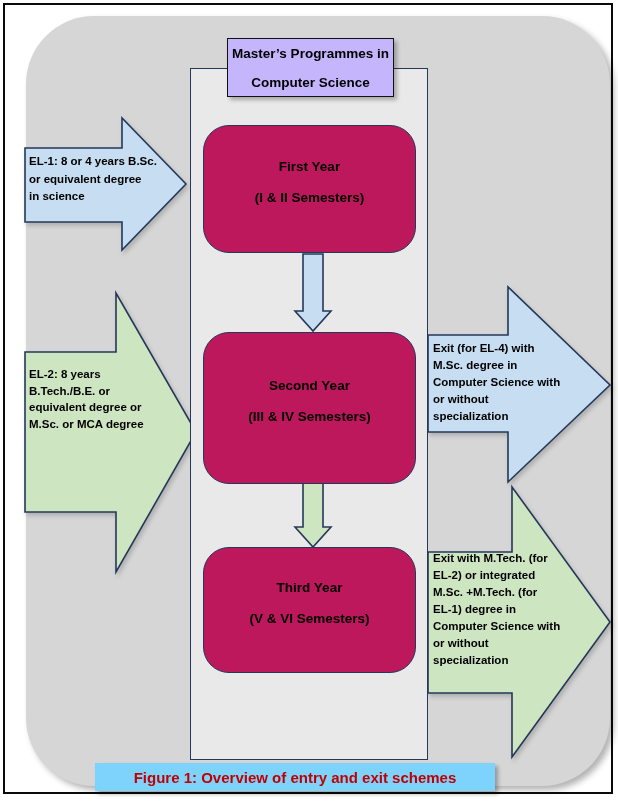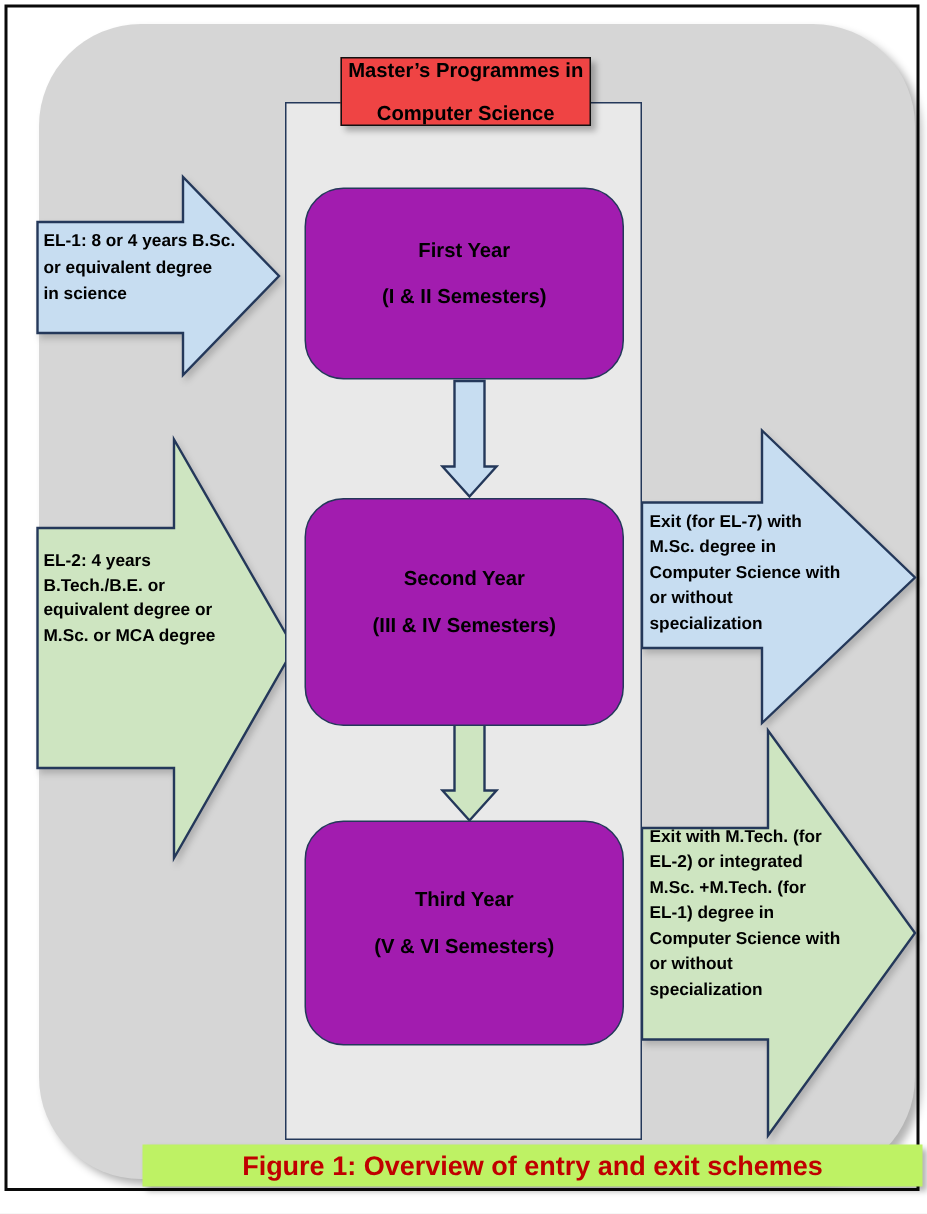--- a/index.html
+++ b/index.html
@@ -42,67 +42,67 @@
   .column {
     position: absolute;
     left: 190px; top: 68px;
     width: 238px; height: 692px;
     background: #e9e9e9;
     border: 1.5px solid #24385a;
   }
   .title-box {
     position: absolute;
     left: 227px; top: 38px;
-    width: 167px; height: 46px;
-    background: #ef4444;
+    width: 167px; height: 59px;
+    background: #c4b5fd;
     border: 1.6px solid #111111;
     box-shadow: 3px 3px 4px rgba(0,0,0,0.28);
     display: flex; align-items: center; justify-content: center;
     text-align: center;
     font-size: 13.5px; font-weight: bold;
     line-height: 29px;
     white-space: pre-line;
     color: #000;
   }
   .stage-box {
     position: absolute;
     left: 203px;
     width: 213px;
-    background: #a21caf;
+    background: #be185d;
     border: 1.5px solid #24385a;
     border-radius: 26px;
     display: flex; flex-direction: column;
     align-items: center; justify-content: center;
     gap: 16px;
     padding-bottom: 14px;
     text-align: center;
     font-size: 13.5px; font-weight: bold;
     color: #000;
   }
   #stage-1 { top: 125px; height: 128px; }
   #stage-2 { top: 332px; height: 152px; }
-  #stage-3 { top: 547px; height: 150px; }
+  #stage-3 { top: 547px; height: 126px; }
   .arrow-label {
     position: absolute;
     font-size: 11.5px; font-weight: bold;
     color: #000;
     white-space: pre-line;
   }
   #label-el1   { left: 29px;  top: 153px; width: 152px; line-height: 17.5px; }
   #label-el2   { left: 29px;  top: 366px; width: 160px; line-height: 16.5px; }
   #label-exit1 { left: 433px; top: 340px; width: 170px; line-height: 17px; }
   #label-exit2 { left: 433px; top: 550px; width: 170px; line-height: 17px; }
   .caption-bar {
     position: absolute;
     left: 95px; top: 763px;
-    width: 520px; height: 28px;
-    background: #bef264;
+    width: 400px; height: 28px;
+    background: #7dd3fc;
     box-shadow: 3px 3px 4px rgba(0,0,0,0.30);
     display: flex; align-items: center; justify-content: center;
-    font-size: 18px; font-weight: bold;
+    font-size: 15px; font-weight: bold;
     color: #c00000;
   }
 </style>
 </head>
 <body>
 
 <div class="page">
 
   <div class="frame"></div>
 
@@ -136,25 +136,25 @@
   </div>
 
   <div class="title-box">
     <span>Master’s Programmes in
 Computer Science</span>
   </div>
 
   <div class="arrow-label" id="label-el1">EL-1: 8 or 4 years B.Sc.
 or equivalent degree
 in science</div>
-  <div class="arrow-label" id="label-el2">EL-2: 4 years
+  <div class="arrow-label" id="label-el2">EL-2: 8 years
 B.Tech./B.E. or
 equivalent degree or
 M.Sc. or MCA degree</div>
-  <div class="arrow-label" id="label-exit1">Exit (for EL-7) with
+  <div class="arrow-label" id="label-exit1">Exit (for EL-4) with
 M.Sc. degree in
 Computer Science with
 or without
 specialization</div>
   <div class="arrow-label" id="label-exit2">Exit with M.Tech. (for
 EL-2) or integrated
 M.Sc. +M.Tech.  (for
 EL-1) degree in
 Computer Science with
 or without

